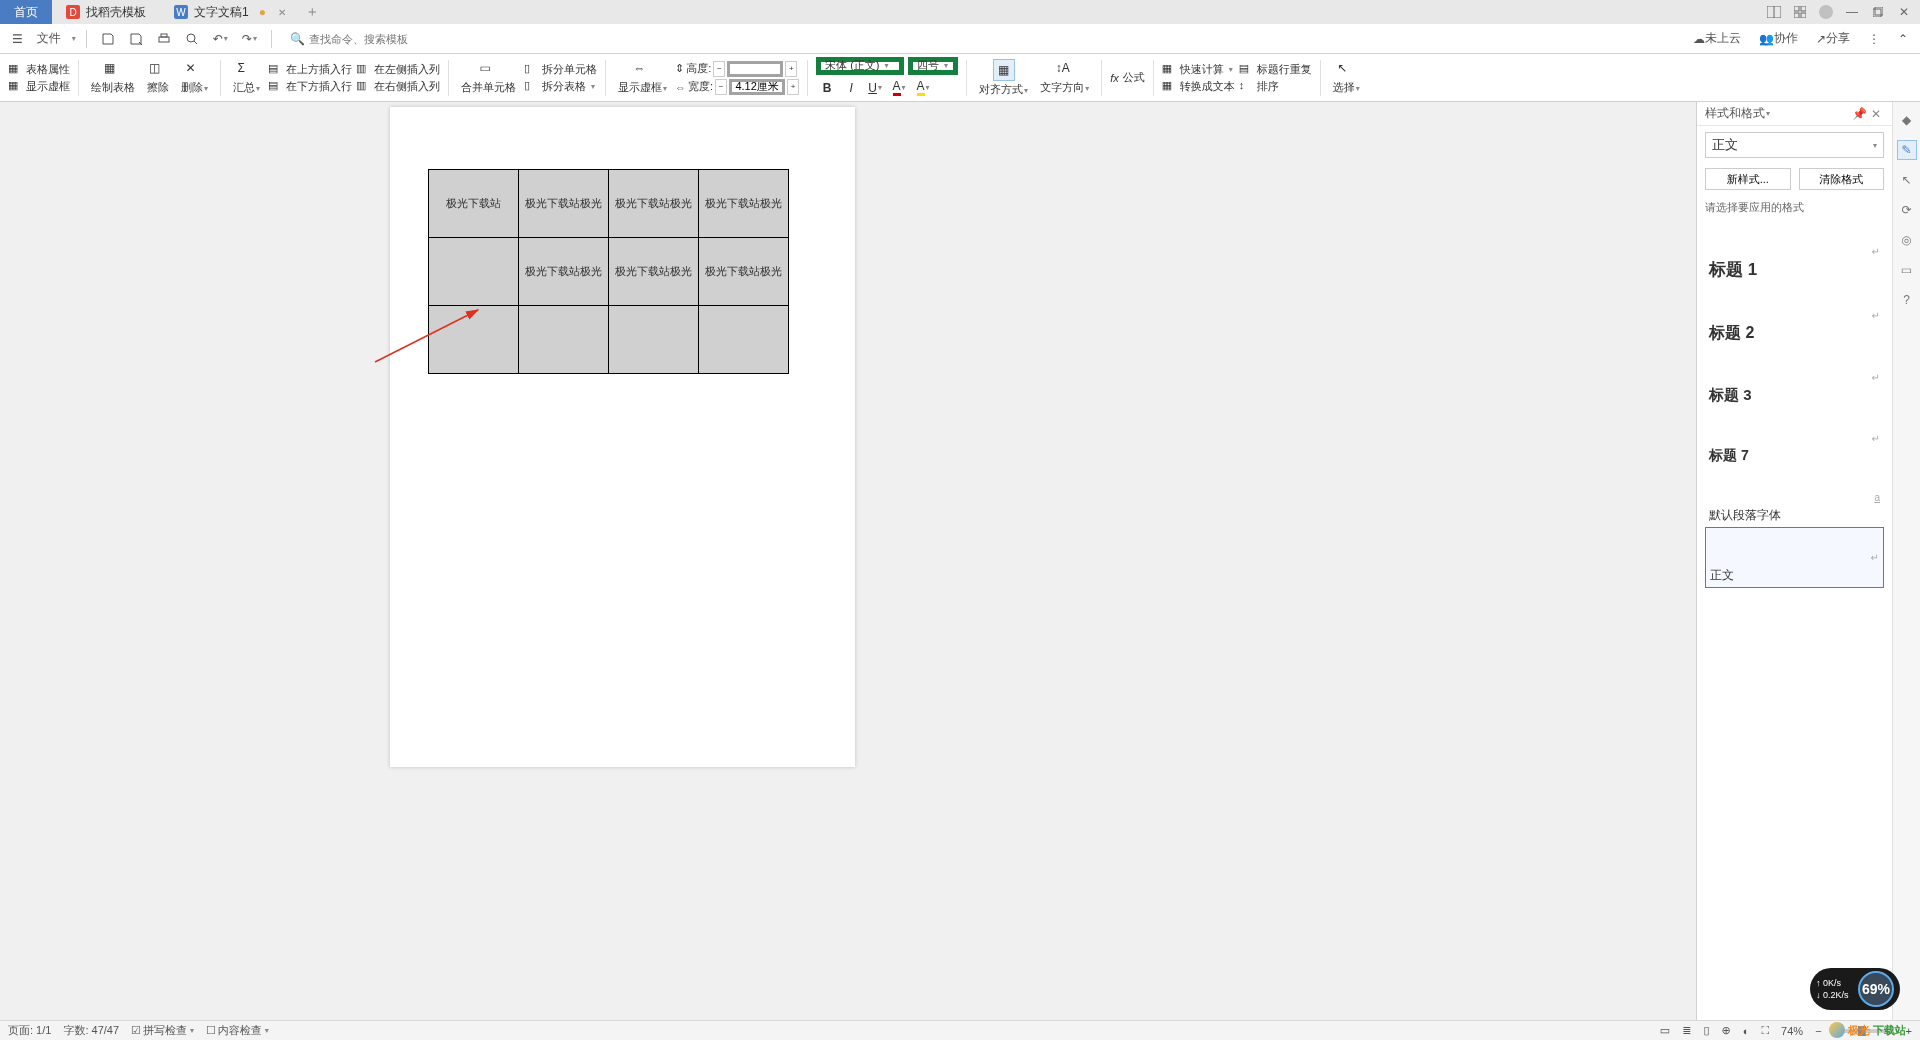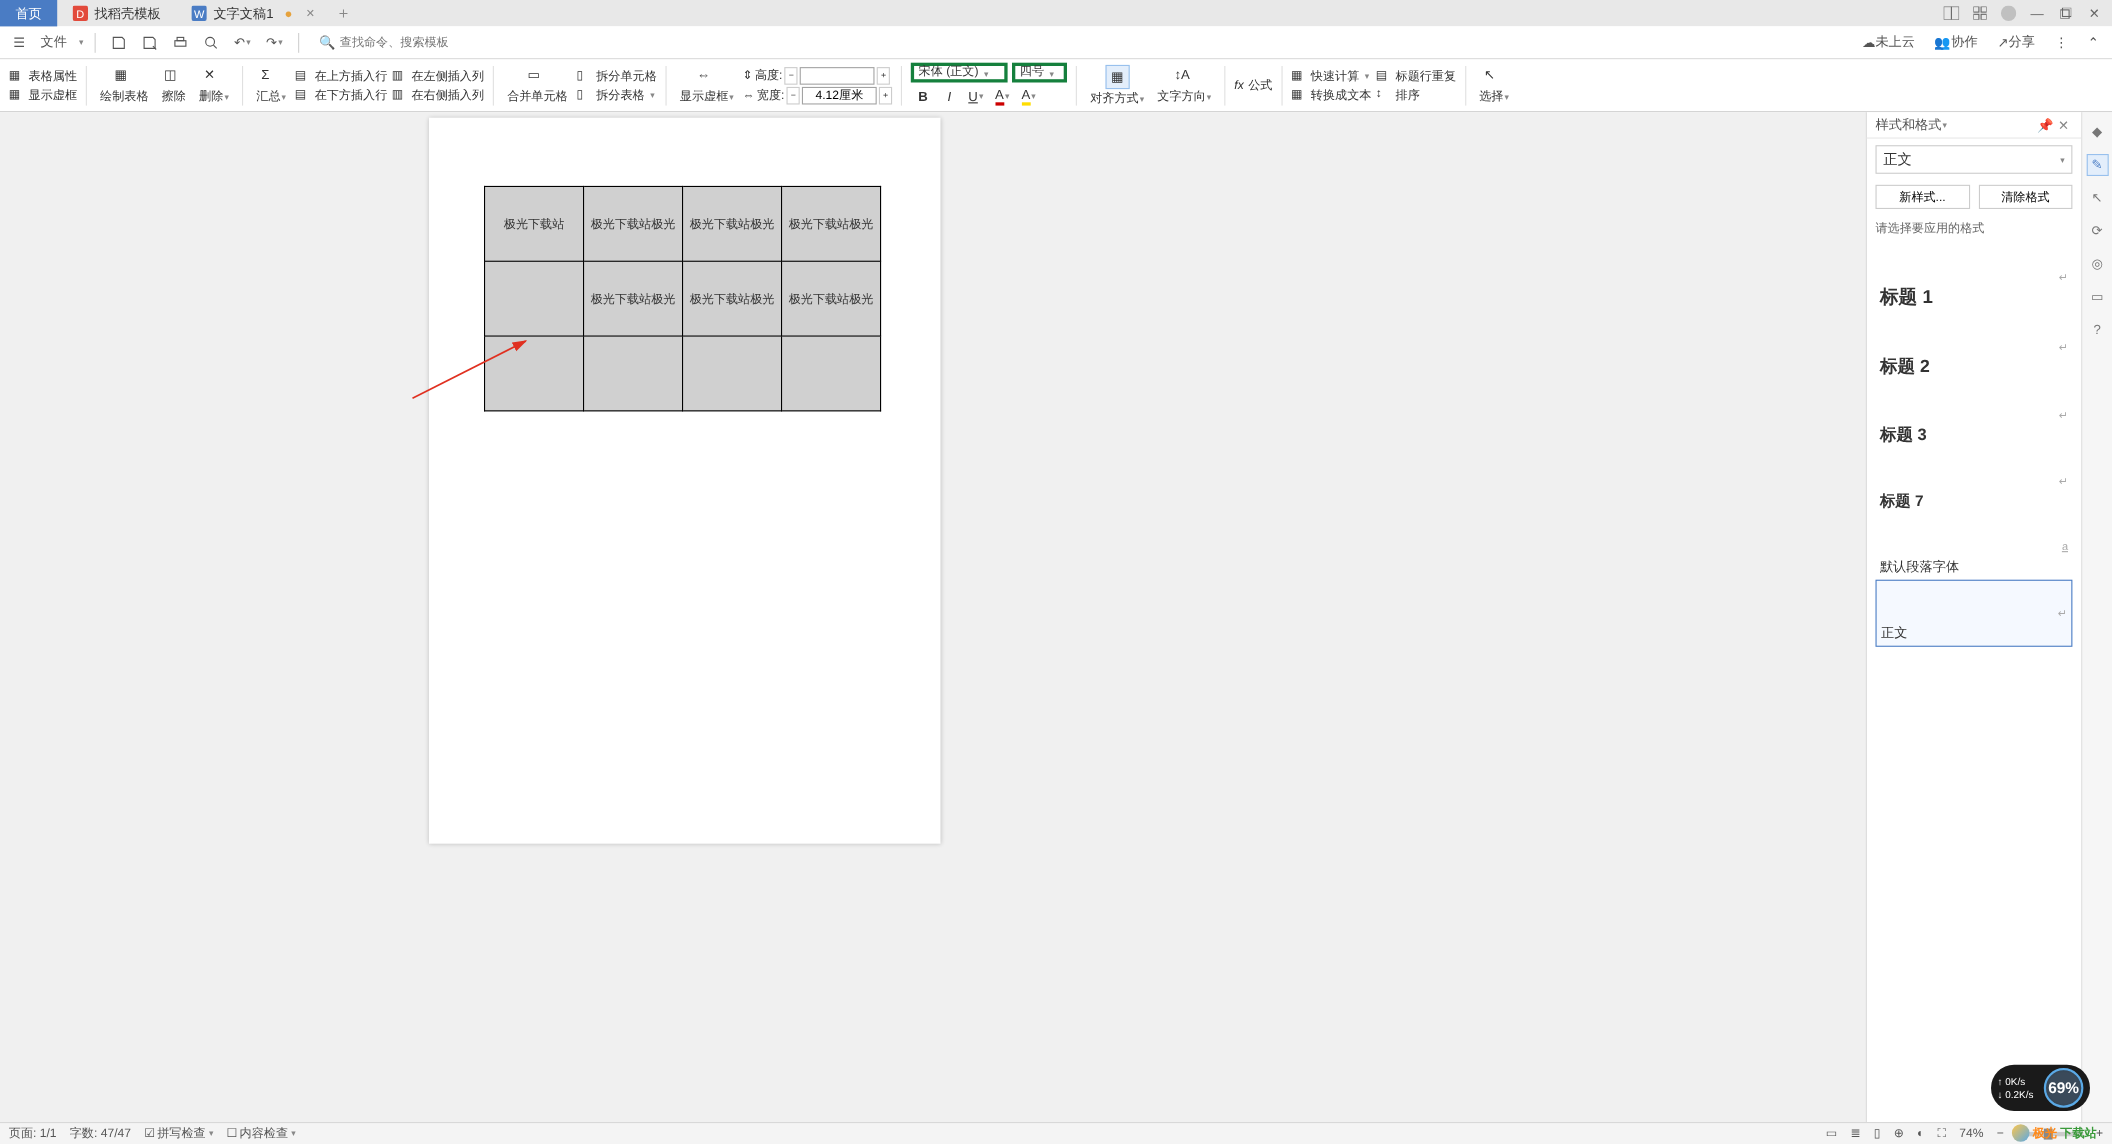--- a/index.html
+++ b/index.html
@@ -32,32 +32,32 @@
 
 .ribbon { height: 48px; background: #fff; border-bottom: 1px solid #d0d0d0; display: flex; align-items: center; padding: 0 8px; gap: 4px; }
 .ribbon-group { display: flex; flex-direction: column; align-items: center; gap: 1px; padding: 0 4px; }
 .ribbon-group .icon { width: 18px; height: 18px; }
 .ribbon-group .label { font-size: 11px; color: #333; white-space: nowrap; }
 .ribbon-sep { width: 1px; height: 36px; background: #e0e0e0; margin: 0 4px; }
 .ribbon-stack { display: flex; flex-direction: column; gap: 2px; }
 .ribbon-stack-item { display: flex; align-items: center; gap: 4px; font-size: 11px; color: #333; white-space: nowrap; cursor: pointer; }
 .ribbon-stack-item .small-icon { width: 14px; height: 14px; }
 .ribbon-field { display: flex; align-items: center; gap: 2px; font-size: 11px; }
-.ribbon-field input { width: 68px; height: 16px; font-size: 11px; border: 1px solid #a3a3a3; text-align: center; }
+.ribbon-field input { width: 56px; height: 16px; font-size: 11px; border: 3px solid #a3a3a3; text-align: center; }
 .ribbon-spin { width: 12px; height: 16px; border: 1px solid #ccc; display: inline-flex; align-items: center; justify-content: center; font-size: 8px; cursor: pointer; }
-.ribbon-combo { height: 18px; border: 3px solid #15803d; padding: 0 4px; font-size: 11px; display: inline-flex; align-items: flex-end; gap: 4px; cursor: pointer; }
+.ribbon-combo { height: 18px; border: 5px solid #15803d; padding: 0 4px; font-size: 11px; display: inline-flex; align-items: center; gap: 4px; cursor: pointer; }
 .ribbon-icon-btn { width: 22px; height: 22px; display: inline-flex; align-items: center; justify-content: center; cursor: pointer; border: 1px solid transparent; }
 .ribbon-icon-btn.selected { background: #e3eefb; border: 1px solid #98c0ed; }
 .drop-caret { font-size: 8px; color: #888; margin-left: 1px; }
 
 
 .main { position: absolute; top: 102px; bottom: 20px; left: 0; right: 0; display: flex; background: #f0f0f0; }
 .canvas-wrap { flex: 1; position: relative; overflow: hidden; background: #f0f0f0; }
 .page { position: absolute; left: 390px; top: 5px; width: 465px; height: 660px; background: #fff; box-shadow: 0 0 4px rgba(0,0,0,0.2); }
-.doc-table { position: absolute; left: 50px; top: 62px; border-collapse: collapse; }
+.doc-table { position: absolute; left: 38px; top: 62px; border-collapse: collapse; }
 .doc-table td { border: 1px solid #000; width: 90px; height: 68px; background: #d0d0d0; font-size: 11px; text-align: center; padding: 2px; }
 .arrow { position: absolute; pointer-events: none; }
 
 
 .side-panel { width: 196px; background: #fff; border-left: 1px solid #d0d0d0; display: flex; flex-direction: column; }
 .side-header { height: 24px; display: flex; align-items: center; padding: 0 8px; border-bottom: 1px solid #e8e8e8; font-size: 12px; color: #555; }
 .side-header .spacer { flex: 1; }
 .side-header .icon-btn { width: 16px; height: 16px; cursor: pointer; color: #888; display: inline-flex; align-items: center; justify-content: center; }
 .style-current { margin: 6px 8px; border: 1px solid #ccc; height: 26px; display: flex; align-items: center; padding: 0 6px; font-size: 13px; }
 .style-actions { display: flex; gap: 8px; padding: 4px 8px 6px; }

